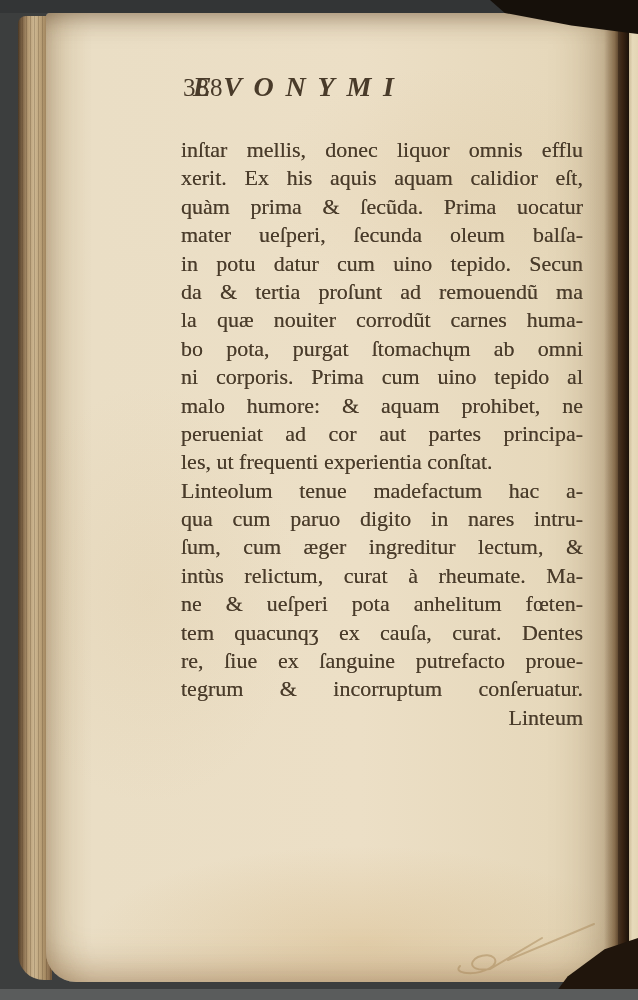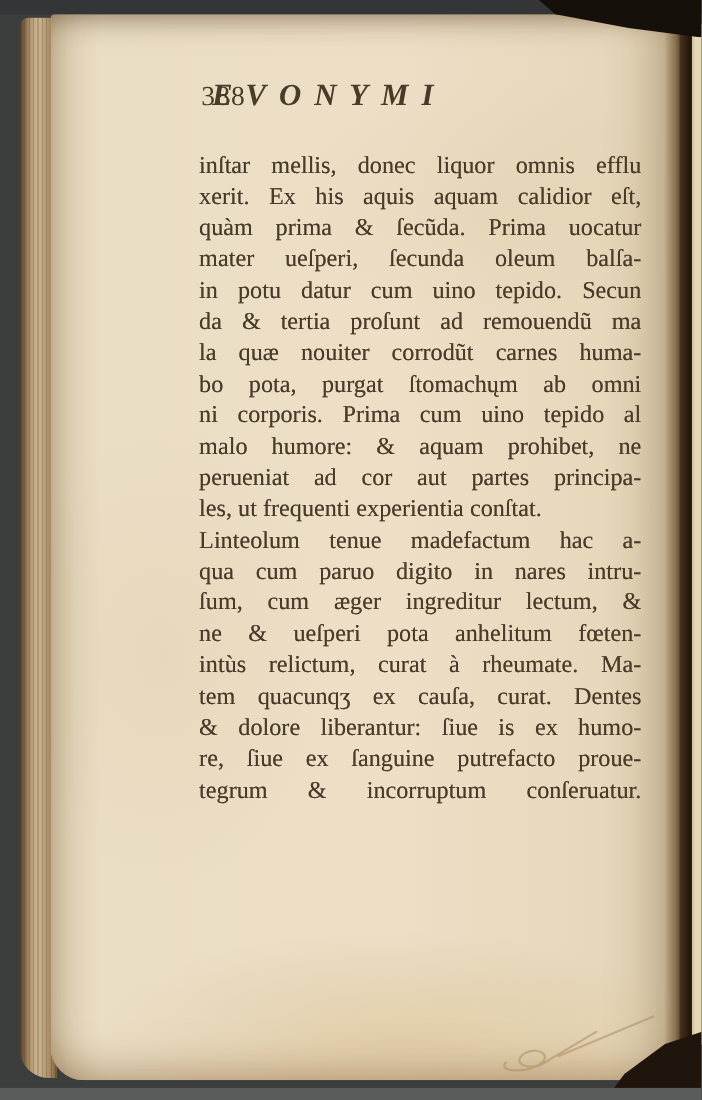--- a/index.html
+++ b/index.html
@@ -102,26 +102,26 @@
       <div class="line">da &amp; tertia proſunt ad remouendũ ma</div>
       <div class="line">la quæ nouiter corrodũt carnes huma-</div>
       <div class="line">bo pota, purgat ſtomachųm ab omni</div>
       <div class="line">ni corporis. Prima cum uino tepido al</div>
       <div class="line">malo humore: &amp; aquam prohibet, ne</div>
       <div class="line">perueniat ad cor aut partes principa-</div>
       <div class="line short">les, ut frequenti experientia conſtat.</div>
       <div class="line">Linteolum tenue madefactum hac a-</div>
       <div class="line">qua cum paruo digito in nares intru-</div>
       <div class="line">ſum, cum æger ingreditur lectum, &amp;</div>
+      <div class="line">intùs relictum, curat à rheumate. Ma-</div>
       <div class="line">ne &amp; ueſperi pota anhelitum fœten-</div>
-      <div class="line">intùs relictum, curat à rheumate. Ma-</div>
       <div class="line">tem quacunqʒ ex cauſa, curat. Dentes</div>
-      <div class="line">&amp; dolore liberantur: ſiue is ex humo-</div>
       <div class="line">re, ſiue ex ſanguine putrefacto proue-</div>
       <div class="line">tegrum &amp; incorruptum conſeruatur.</div>
+      <div class="catchword">Linteum</div>
     </div>
 
     <svg class="scribble" width="160" height="65" viewBox="0 0 160 65">
       <path d="M14,48 C6,56 30,58 44,50 C56,43 46,33 32,39 C22,44 24,54 44,51 L96,20 M62,42 L148,6" fill="none" stroke="#a9895a" stroke-width="2" stroke-linecap="round"></path>
     </svg>
   </div>
 
   <div class="gutter"></div>
   <div class="sliver"></div>
   <div class="wedge-tr"></div>

